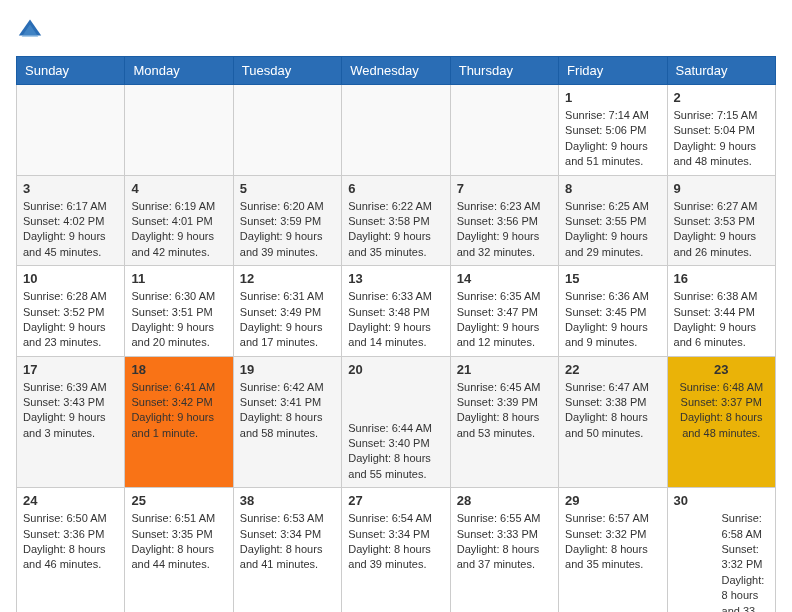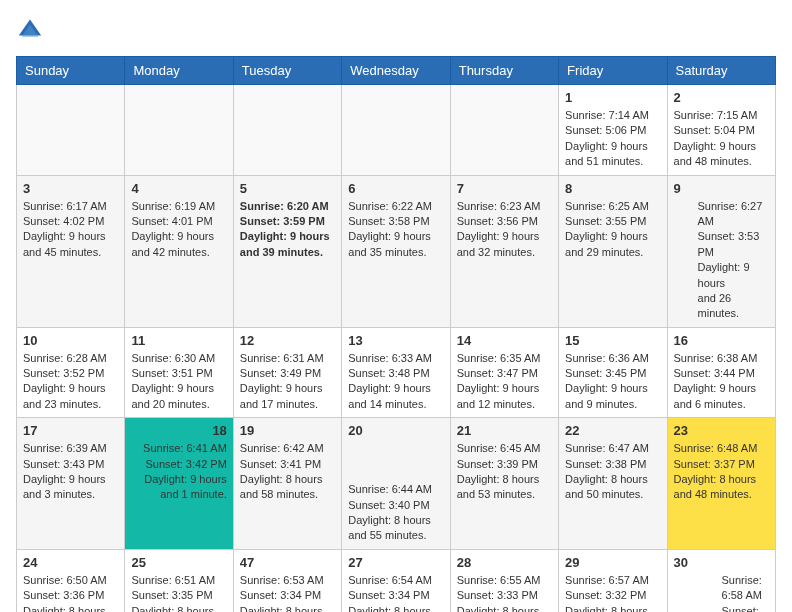--- a/index.html
+++ b/index.html
@@ -163,21 +163,21 @@
         </td>
         <td style="background: rgb(245, 245, 245);">
           <span class="day-number">4</span>
           <div class="cell-info" style="white-space: pre-line;">Sunrise: 6:19 AM
 Sunset: 4:01 PM
 Daylight: 9 hours
 and 42 minutes.</div>
         </td>
         <td style="background: rgb(245, 245, 245);">
           <span class="day-number">5</span>
-          <div class="cell-info" style="white-space: pre-line; font-weight: bold;">Sunrise: 6:20 AM
+          <div class="cell-info" style="white-space: pre-line;">Sunrise: 6:20 AM
 Sunset: 3:59 PM
 Daylight: 9 hours
 and 39 minutes.</div>
         </td>
         <td style="background: rgb(245, 245, 245);">
           <span class="day-number">6</span>
           <div class="cell-info" style="white-space: pre-line;">Sunrise: 6:22 AM
 Sunset: 3:58 PM
 Daylight: 9 hours
 and 35 minutes.</div>
@@ -191,21 +191,21 @@
         </td>
         <td style="background: rgb(245, 245, 245);">
           <span class="day-number">8</span>
           <div class="cell-info" style="white-space: pre-line;">Sunrise: 6:25 AM
 Sunset: 3:55 PM
 Daylight: 9 hours
 and 29 minutes.</div>
         </td>
         <td style="background: rgb(245, 245, 245);">
           <span class="day-number">9</span>
-          <div class="cell-info" style="white-space: pre-line; margin-left: 24px;">Sunrise: 6:27 AM
+          <div class="cell-info" style="white-space: pre-line;">Sunrise: 6:27 AM
 Sunset: 3:53 PM
 Daylight: 9 hours
 and 26 minutes.</div>
         </td>
       </tr>
       <tr class="week-row">
         <td style="background: rgb(255, 255, 255);">
           <span class="day-number">10</span>
           <div class="cell-info" style="white-space: pre-line;">Sunrise: 6:28 AM
 Sunset: 3:52 PM
@@ -256,21 +256,21 @@
         </td>
       </tr>
       <tr class="week-row">
         <td style="background: rgb(245, 245, 245);">
           <span class="day-number">17</span>
           <div class="cell-info" style="white-space: pre-line;">Sunrise: 6:39 AM
 Sunset: 3:43 PM
 Daylight: 9 hours
 and 3 minutes.</div>
         </td>
-        <td style="background: #14b8a6; text-align: right;">
+        <td style="background: #f97316;">
           <span class="day-number">18</span>
           <div class="cell-info" style="white-space: pre-line;">Sunrise: 6:41 AM
 Sunset: 3:42 PM
 Daylight: 9 hours
 and 1 minute.</div>
         </td>
         <td style="background: rgb(245, 245, 245);">
           <span class="day-number">19</span>
           <div class="cell-info" style="white-space: pre-line;">Sunrise: 6:42 AM
 Sunset: 3:41 PM
@@ -291,21 +291,21 @@
 Daylight: 8 hours
 and 53 minutes.</div>
         </td>
         <td style="background: rgb(245, 245, 245);">
           <span class="day-number">22</span>
           <div class="cell-info" style="white-space: pre-line;">Sunrise: 6:47 AM
 Sunset: 3:38 PM
 Daylight: 8 hours
 and 50 minutes.</div>
         </td>
-        <td style="background: #fde047;">
+        <td style="background: #eab308; text-align: center;">
           <span class="day-number">23</span>
           <div class="cell-info" style="white-space: pre-line;">Sunrise: 6:48 AM
 Sunset: 3:37 PM
 Daylight: 8 hours
 and 48 minutes.</div>
         </td>
       </tr>
       <tr class="week-row">
         <td style="background: rgb(255, 255, 255);">
           <span class="day-number">24</span>
@@ -315,21 +315,21 @@
 and 46 minutes.</div>
         </td>
         <td style="background: rgb(255, 255, 255);">
           <span class="day-number">25</span>
           <div class="cell-info" style="white-space: pre-line;">Sunrise: 6:51 AM
 Sunset: 3:35 PM
 Daylight: 8 hours
 and 44 minutes.</div>
         </td>
         <td style="background: rgb(255, 255, 255);">
-          <span class="day-number">47</span>
+          <span class="day-number">38</span>
           <div class="cell-info" style="white-space: pre-line;">Sunrise: 6:53 AM
 Sunset: 3:34 PM
 Daylight: 8 hours
 and 41 minutes.</div>
         </td>
         <td style="background: rgb(255, 255, 255);">
           <span class="day-number">27</span>
           <div class="cell-info" style="white-space: pre-line;">Sunrise: 6:54 AM
 Sunset: 3:34 PM
 Daylight: 8 hours

